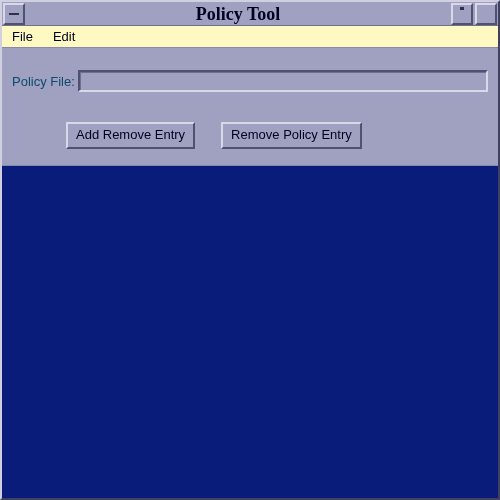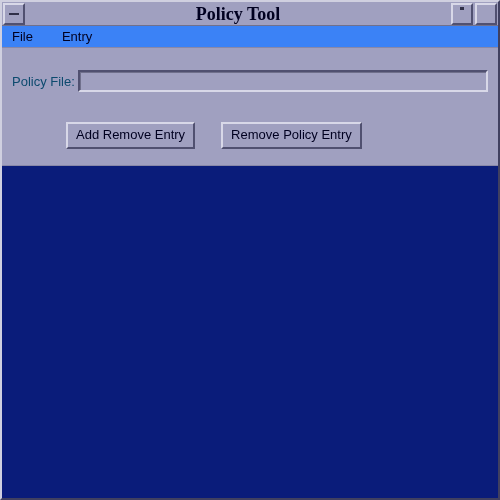--- a/index.html
+++ b/index.html
@@ -61,25 +61,25 @@
       text-align: center;
       font-family: "Times New Roman", serif;
       font-size: 18px;
       font-weight: bold;
       color: #000020;
       line-height: 24px;
     }
     
     .menubar {
       height: 22px;
-      background: #3b82f6;
+      background: #fef9c3;
       display: flex;
       align-items: center;
       padding: 0 6px;
-      gap: 21px;
+      gap: 12px;
       border-bottom: 1px solid #8888a8;
       font-size: 13px;
       color: #000020;
     }
     .menu-item { padding: 2px 4px; }
     
     .content {
       flex: 0 0 auto;
       background: #a0a0c0;
       padding: 22px 10px 16px 10px;
@@ -144,21 +144,21 @@
     </div>
     <div class="title">Policy Tool</div>
     <div class="titlebar-btn">
       <div class="dot"></div>
     </div>
     <div class="titlebar-btn"></div>
   </div>
 
   <div class="menubar">
     <span class="menu-item">File</span>
-    <span class="menu-item">Entry</span>
+    <span class="menu-item">Edit</span>
   </div>
 
   <div class="content">
     <div class="form-row">
       <div class="form-label">Policy File:</div>
       <div class="sunken-field"></div>
     </div>
 
     <div class="button-row">
       <div class="btn">Add Remove Entry</div>

